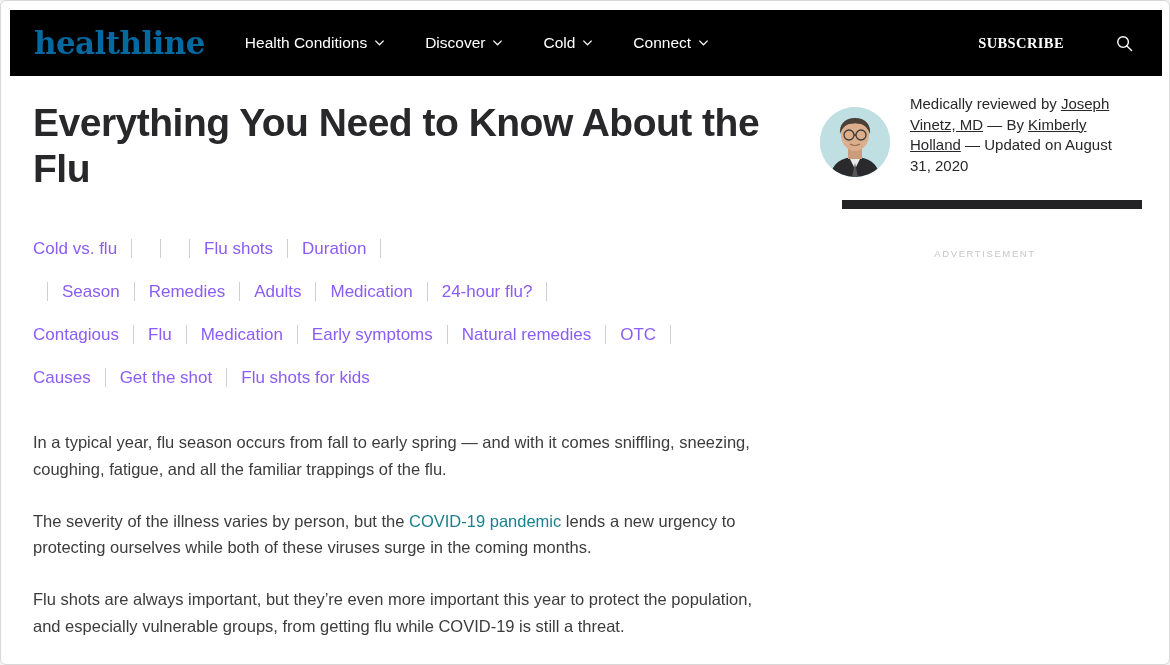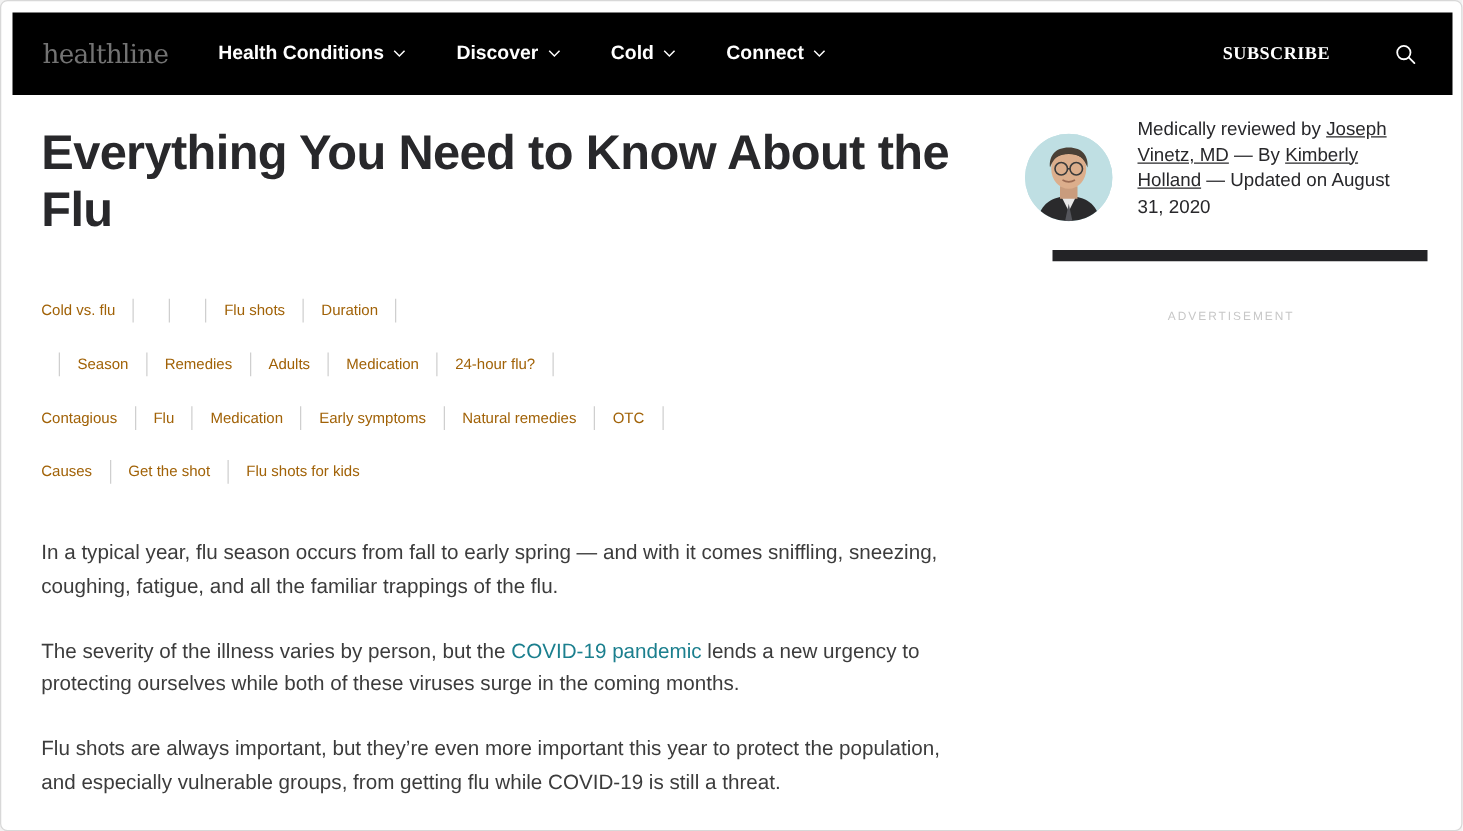--- a/index.html
+++ b/index.html
@@ -34,41 +34,41 @@
     left: 9px;
     top: 9px;
     width: 1152px;
     height: 66px;
     background: #000000;
     box-sizing: border-box;
     display: flex;
     align-items: center;
   }
   #brand-logo {
-    color: #737373;
+    color: #0369a1;
     font-family: "DejaVu Serif", "Liberation Serif", serif;
-    font-weight: 400;
-    font-size: 21px;
+    font-weight: 700;
+    font-size: 31px;
     letter-spacing: -0.6px;
     margin-left: 24px;
     line-height: 1;
     cursor: pointer;
     white-space: nowrap;
   }
   #main-nav {
     display: flex;
     align-items: center;
     margin-left: 40px;
   }
   .nav-item {
     display: flex;
     align-items: center;
     color: #ffffff;
     font-size: 15.5px;
-    font-weight: 700;
+    font-weight: 400;
     margin-right: 42px;
     cursor: pointer;
     white-space: nowrap;
   }
   .nav-item .chev {
     display: inline-block;
     margin-left: 7px;
     width: 9px;
     height: 9px;
     position: relative;
@@ -130,22 +130,22 @@
 
   
   #jump-links {
     margin-top: 36px;
     display: flex;
     flex-wrap: wrap;
     width: 740px;
     align-items: center;
   }
   .jump-link {
-    color: #a16207;
-    font-size: 12px;
+    color: #8b5cf6;
+    font-size: 17px;
     line-height: 43px;
     cursor: pointer;
     white-space: nowrap;
   }
   .jump-sep {
     display: inline-block;
     width: 1px;
     height: 19px;
     background: #cfcfcf;
     margin: 0 14px;

